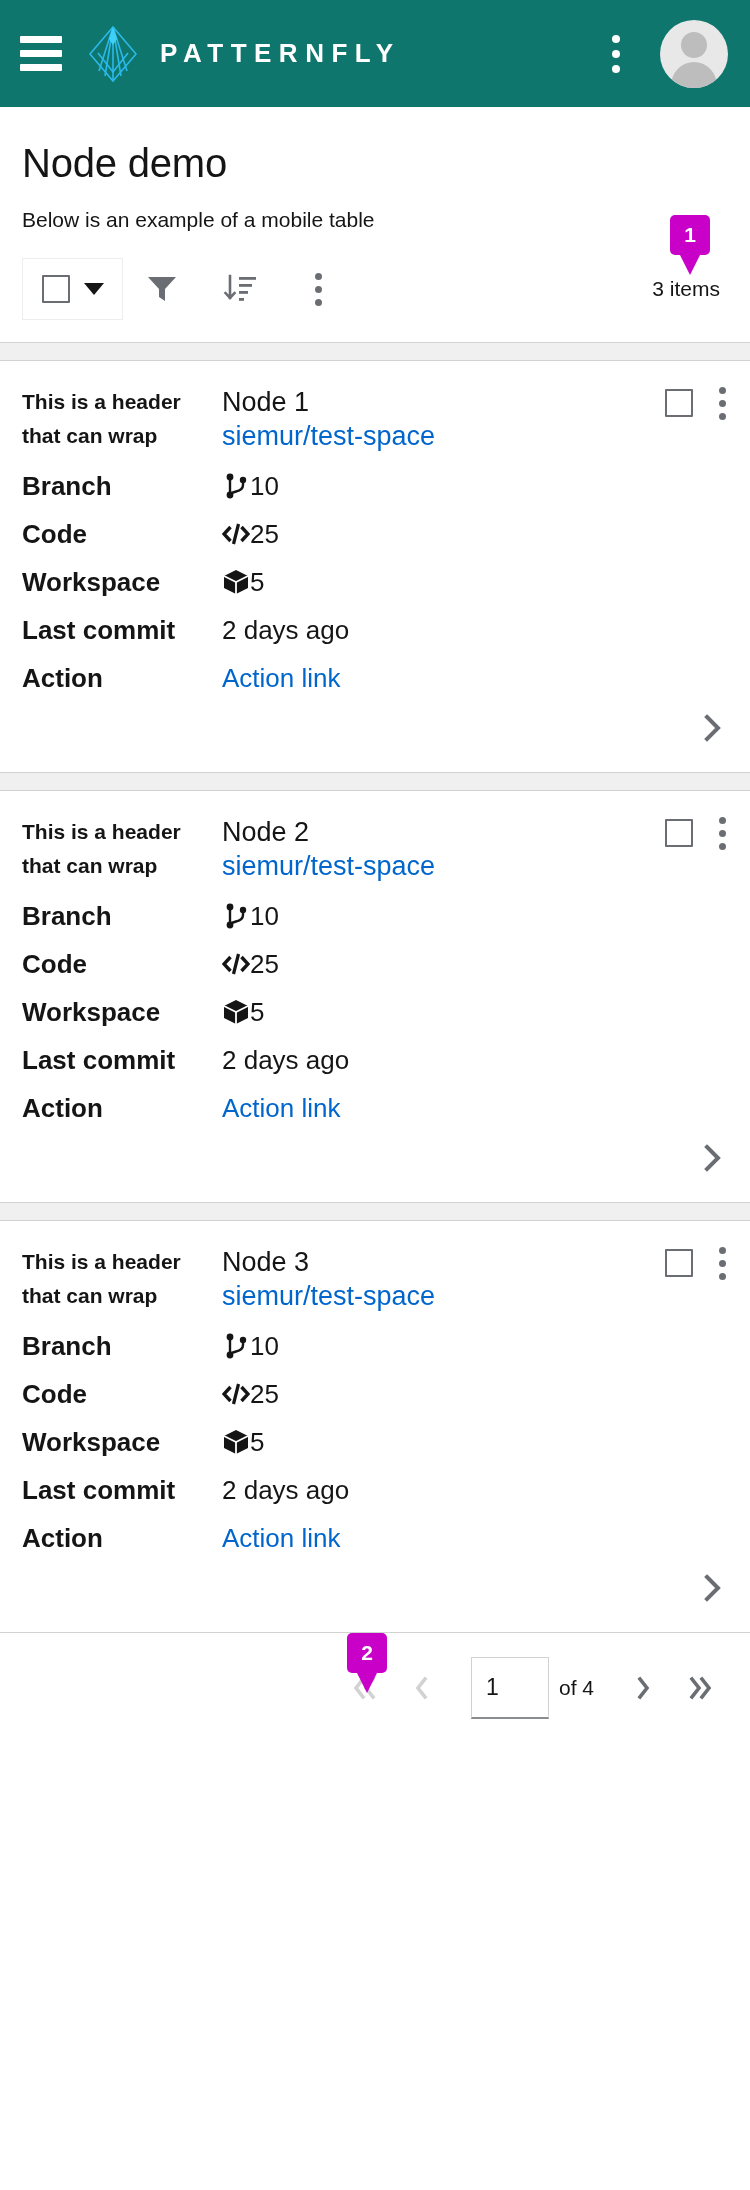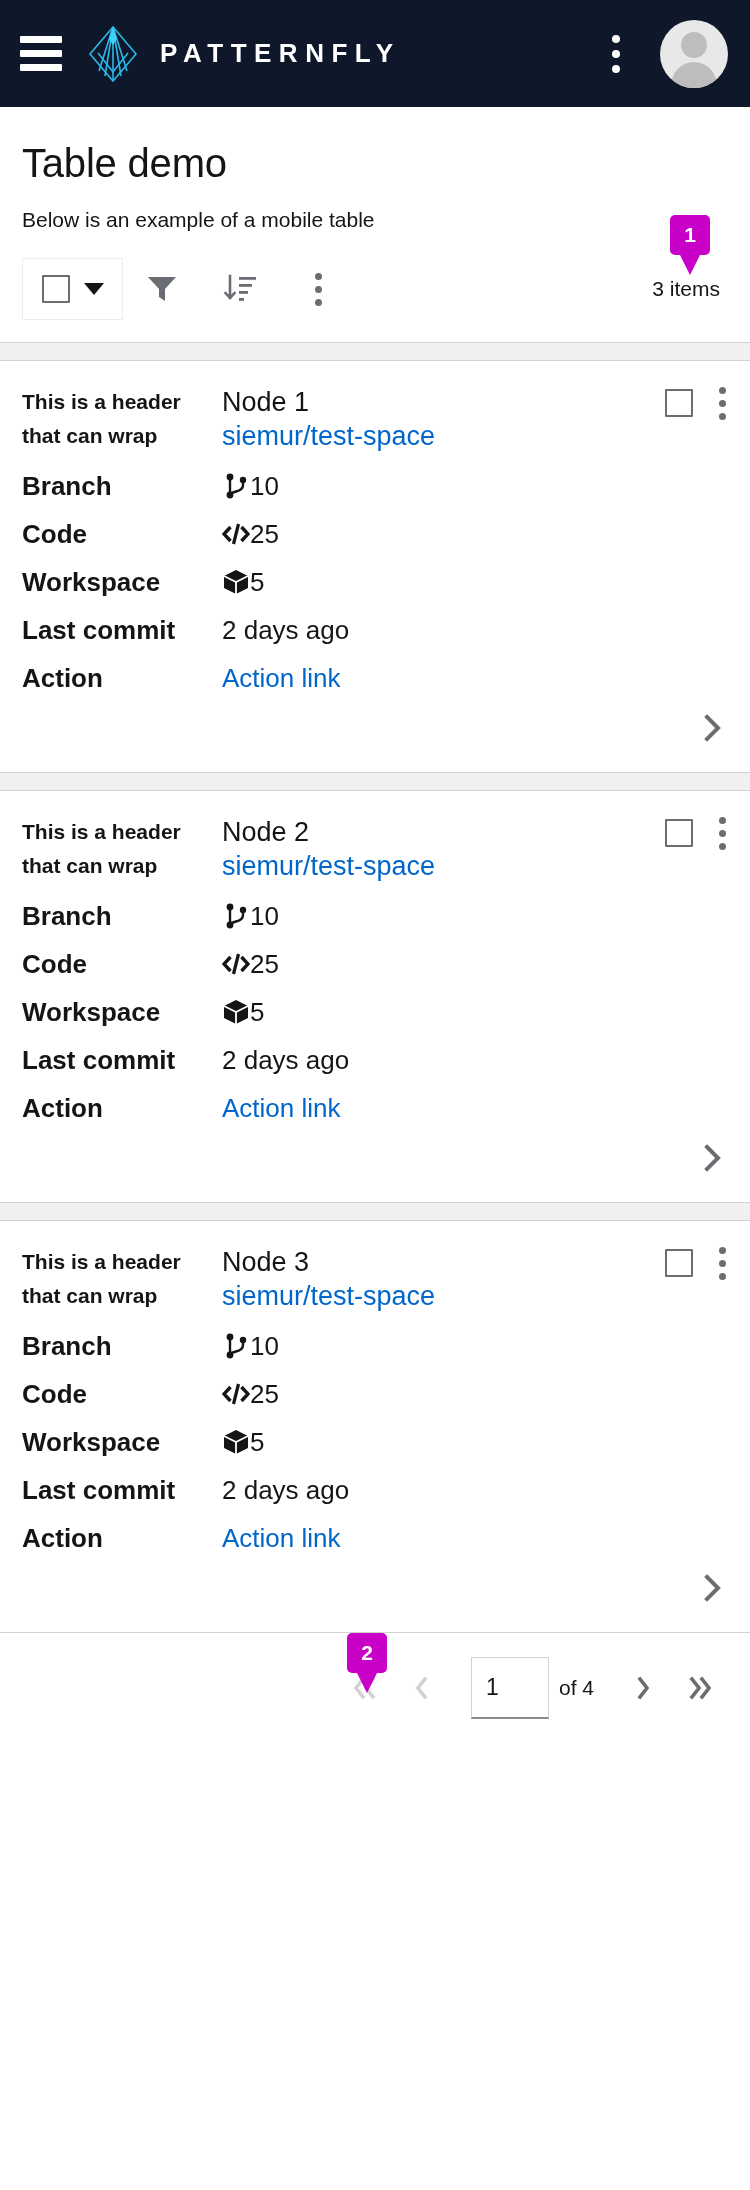--- a/index.html
+++ b/index.html
@@ -6,21 +6,21 @@
   html, body {
     width: 750px;
     background: #ffffff;
     font-family: "Liberation Sans", "DejaVu Sans", sans-serif;
     -webkit-font-smoothing: antialiased;
   }
   body { width: 750px; min-height: 2190px; position: relative; }
 
   
   .masthead {
-    background: #0f172a;
+    background: #0f766e;
     height: 107px;
     display: flex;
     align-items: center;
     padding: 0 22px 0 20px;
   }
   .hamburger {
     width: 44px; height: 44px;
     display: flex; flex-direction: column; justify-content: center;
     gap: 7px; cursor: pointer; flex: 0 0 auto;
     margin-right: 22px;
@@ -263,21 +263,21 @@
     <i></i>
       <i></i>
       <i></i>
   </div>
   <div class="avatar"></div>
 </div>
 
 <div class="page">
 
 
-  <h1 class="page-title">Table demo</h1>
+  <h1 class="page-title">Node demo</h1>
   <div class="page-sub">Below is an example of a mobile table</div>
 
   <div class="toolbar">
     <div class="bulk-select">
       <span class="cb-box"></span>
       <span class="caret-down"></span>
     </div>
     <div class="tb-btn">
       <svg class="funnel" viewBox="0 0 30 28">
         <path d="M1 2 H29 L18 14 V26 L12 22 V14 Z" fill="#6a6e73"></path>

